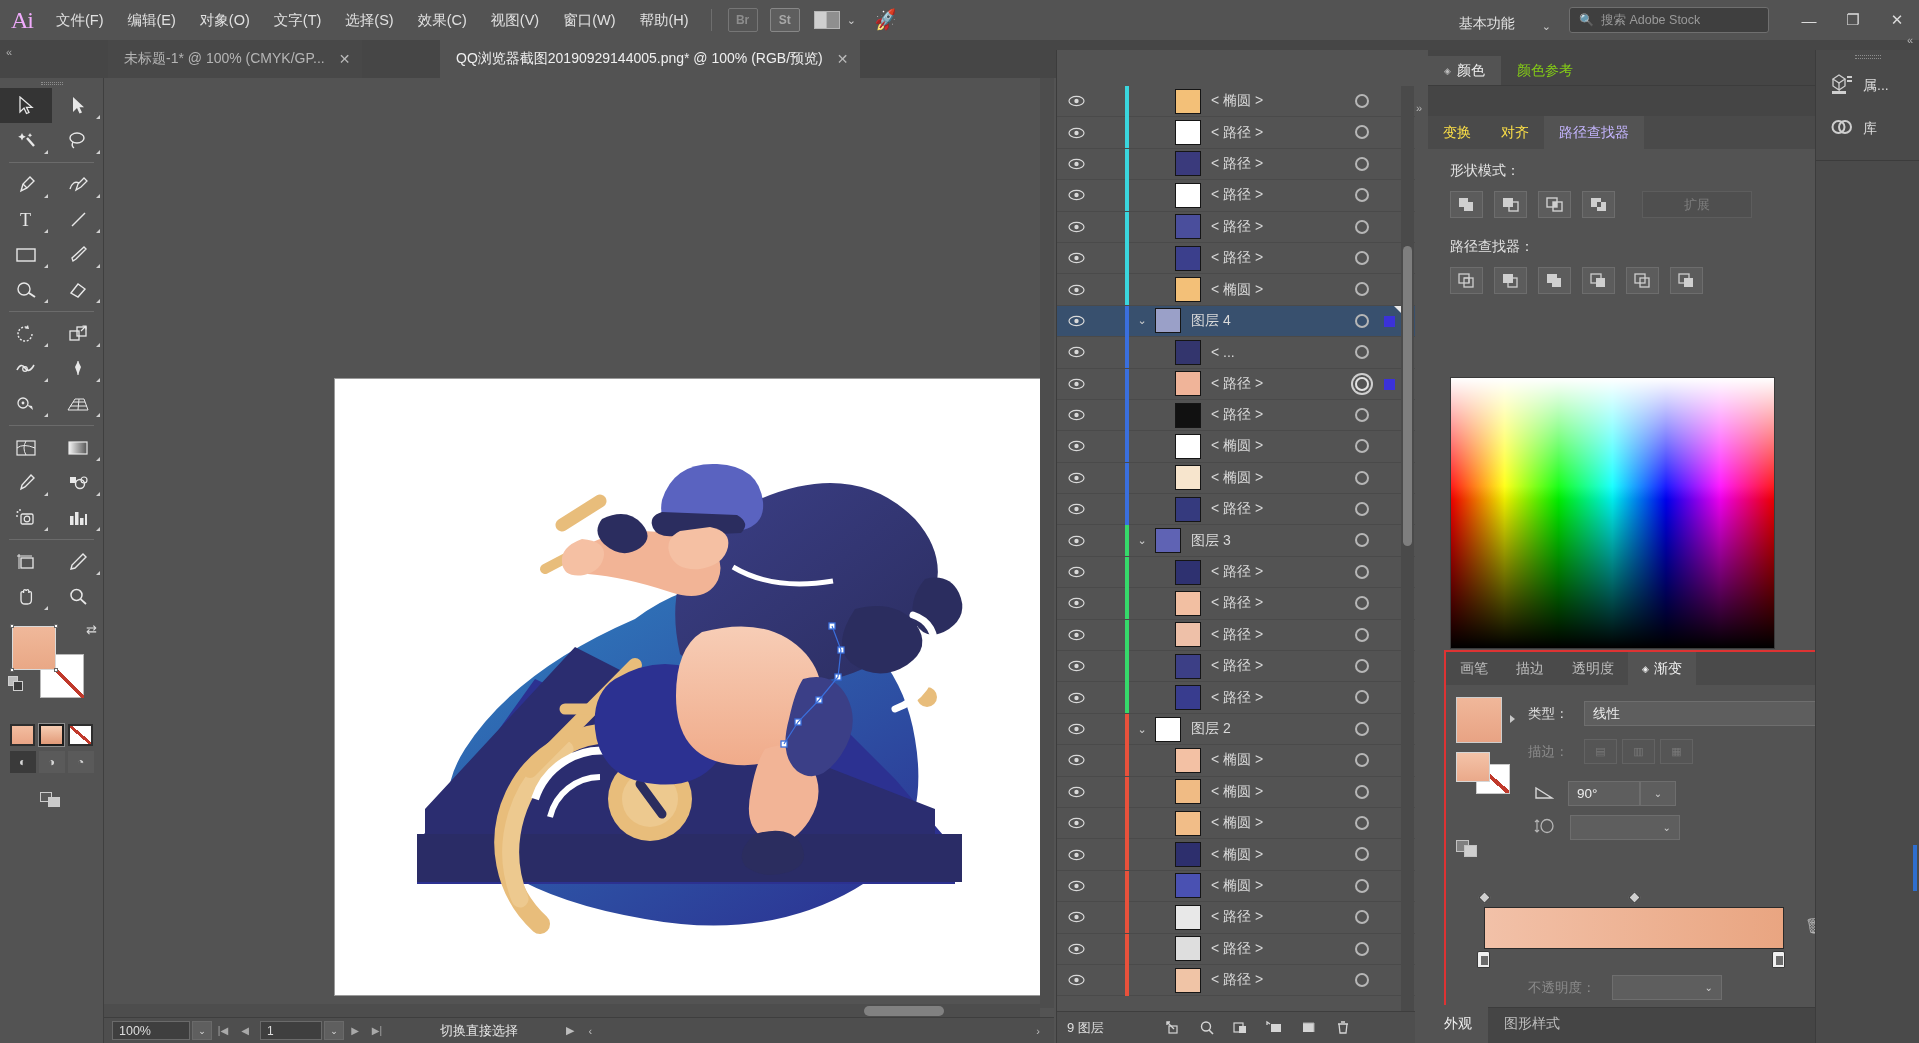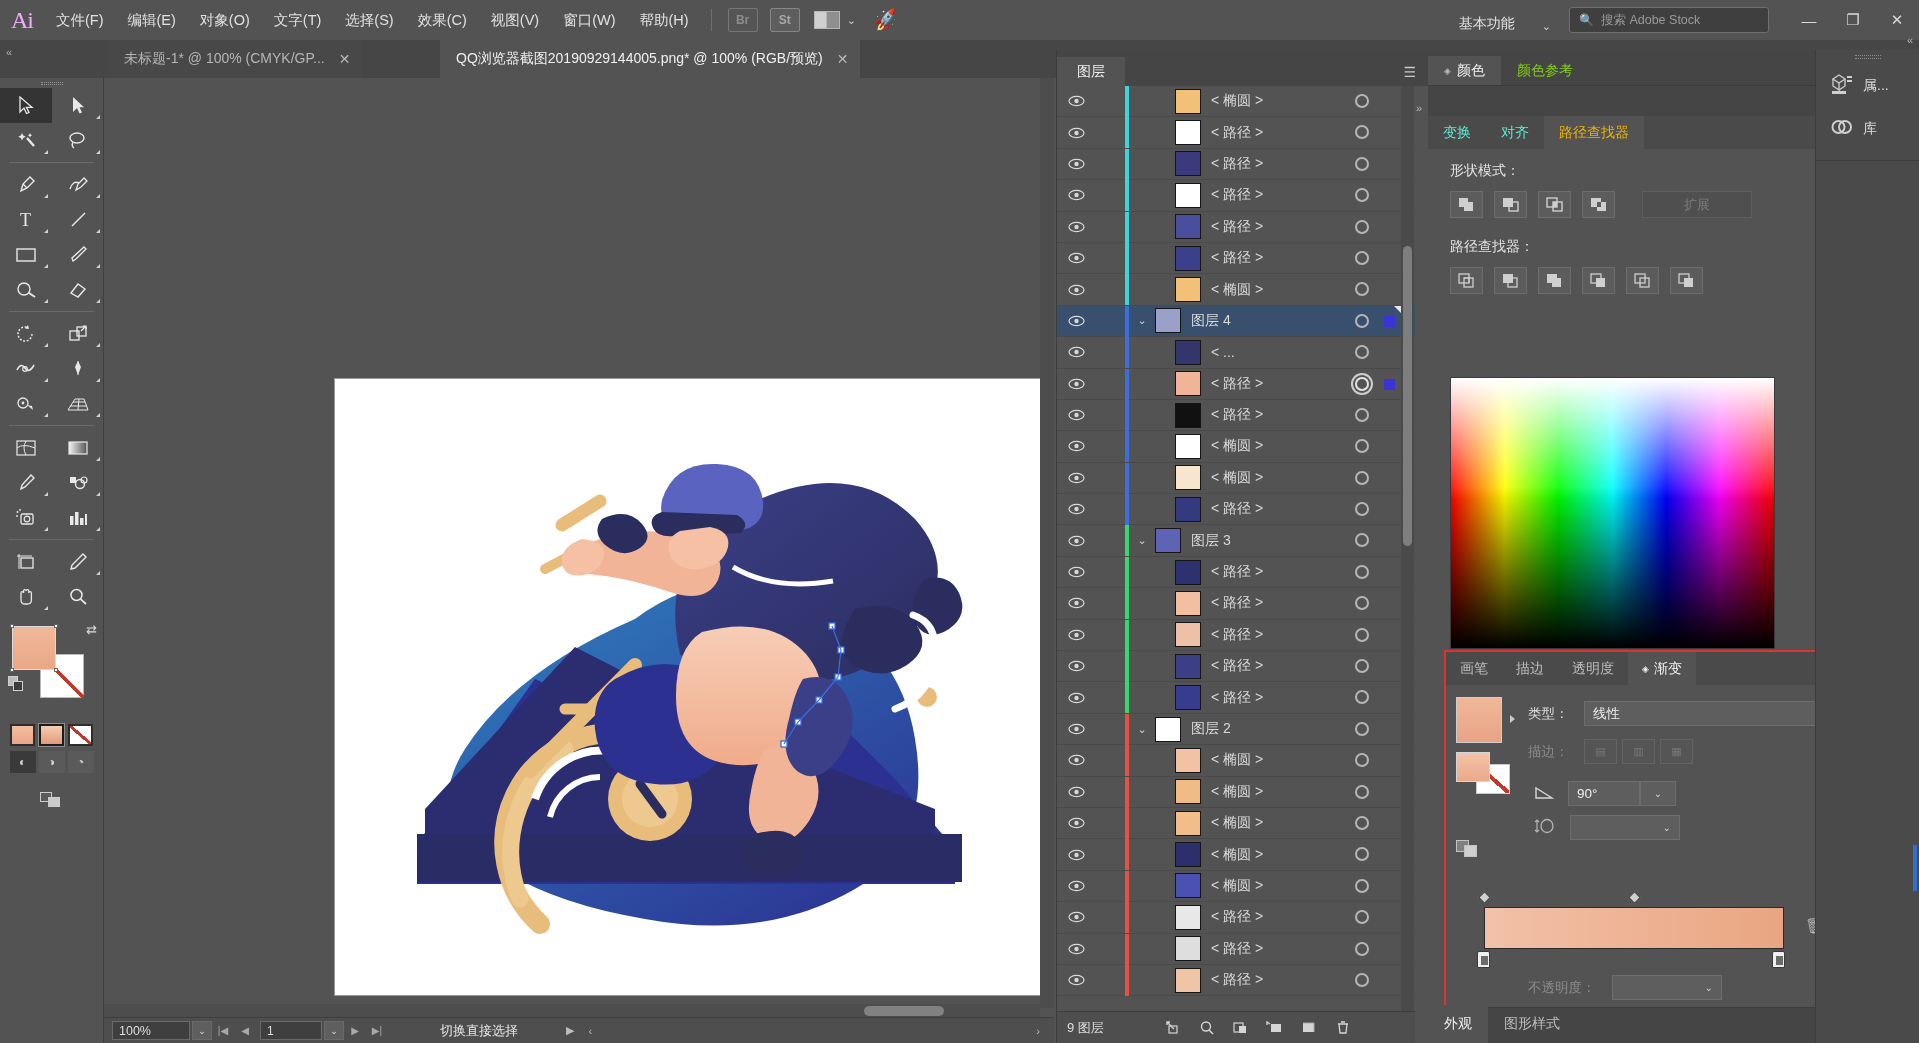--- a/index.html
+++ b/index.html
@@ -168,22 +168,22 @@
   .rp-tab { height:29px; padding:0 16px; display:flex; align-items:center; font-size:14px;
             color:#84cc16; gap:6px; }
   .rp-tab.active { background:#535353; color:#f0f0f0; }
   .rp-tab .dm { font-size:9px; color:#bdbdbd; }
   .rp-burger { margin-left:auto; margin-bottom:7px; margin-right:12px; color:#c8c8c8; font-size:14px; line-height:1; }
 
   .pf-panel { position:absolute; left:0; top:100px; width:449px; }
   .pf-bar { height:30px; background:#454545; display:flex; align-items:center;
             justify-content:flex-end; padding-right:10px; gap:14px; color:#bdbdbd; font-size:12px; }
   .pf-tabs { height:33px; background:#4a4a4a; display:flex; align-items:stretch; }
-  .pf-tab { padding:0 15px; display:flex; align-items:center; font-size:14px; color:#5eead4; }
-  .pf-tab.active { background:#535353; color:#eab308; }
+  .pf-tab { padding:0 15px; display:flex; align-items:center; font-size:14px; color:#fde047; }
+  .pf-tab.active { background:#535353; color:#c4b5fd; }
   .pf-body { background:#535353; padding:13px 0 16px 22px; }
   .pf-label { font-size:14px; color:#e2e2e2; margin-bottom:11px; }
   .pf-btns { display:flex; gap:11px; align-items:center; }
   .pf-btn { width:33px; height:27px; background:#5c5c5c; border:1px solid #6d6d6d;
             display:flex; align-items:center; justify-content:center; }
   .pf-expand { width:110px; height:27px; margin-left:16px; background:#4f4f4f; border:1px solid #5d5d5d;
                display:flex; align-items:center; justify-content:center; font-size:13px; color:#7d7d7d; }
 
   .colorfield { position:absolute; left:22px; top:327px; width:325px; height:272px;
                 background:
@@ -654,24 +654,20 @@
     <div class="mini-sel">⌄</div>
     <div class="navbtn">▶</div>
     <div class="navbtn">▶|</div>
     <div class="status-text">切换直接选择</div>
     <div class="st-arrow">▶</div>
     <div class="st-arrow" style="margin-left:14px">‹</div>
     <div class="st-arrow" style="margin-left:auto;margin-right:14px">›</div>
   </div>
 
   <div class="layerspanel">
-    <div class="lp-header">
-      <div class="lp-tab">图层</div>
-      <div class="lp-burger">☰</div>
-    </div>
     <div class="lp-collapse">»</div>
 
     <div class="lp-list" id="layer-list">
         <div class="lrow">
           <div class="eye">
             <svg width="17" height="12" viewBox="0 0 17 12">
               <ellipse cx="8.5" cy="6" rx="7.5" ry="4.6" fill="none" stroke="#d8d8d8" stroke-width="1.2"></ellipse>
               <circle cx="8.5" cy="6" r="2.2" fill="#d8d8d8"></circle>
             </svg>
           </div>

